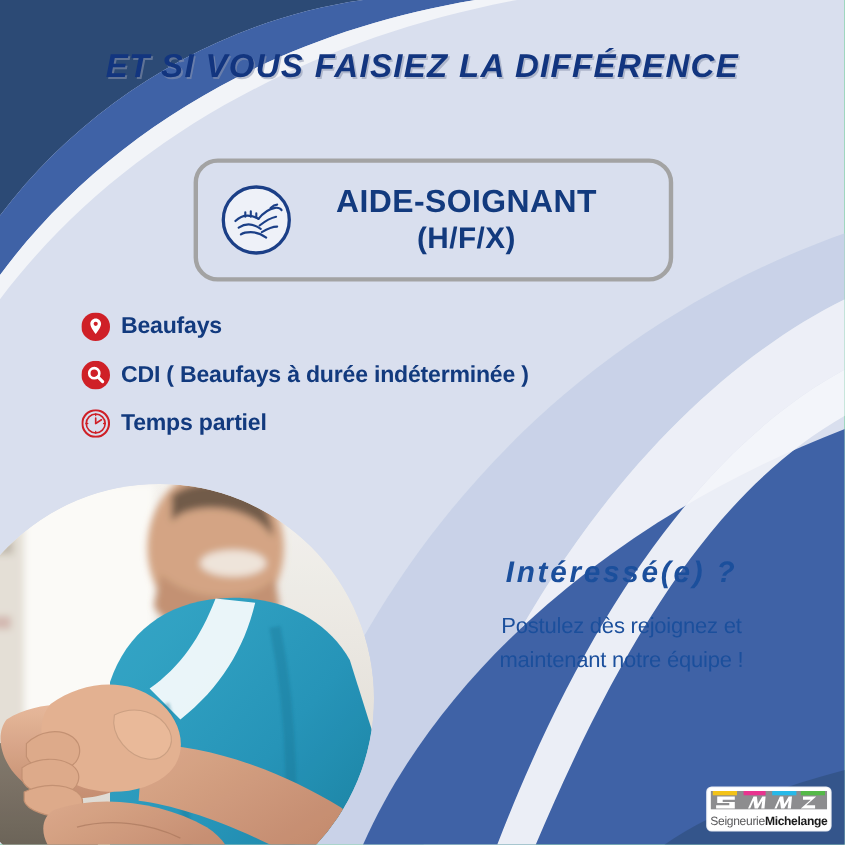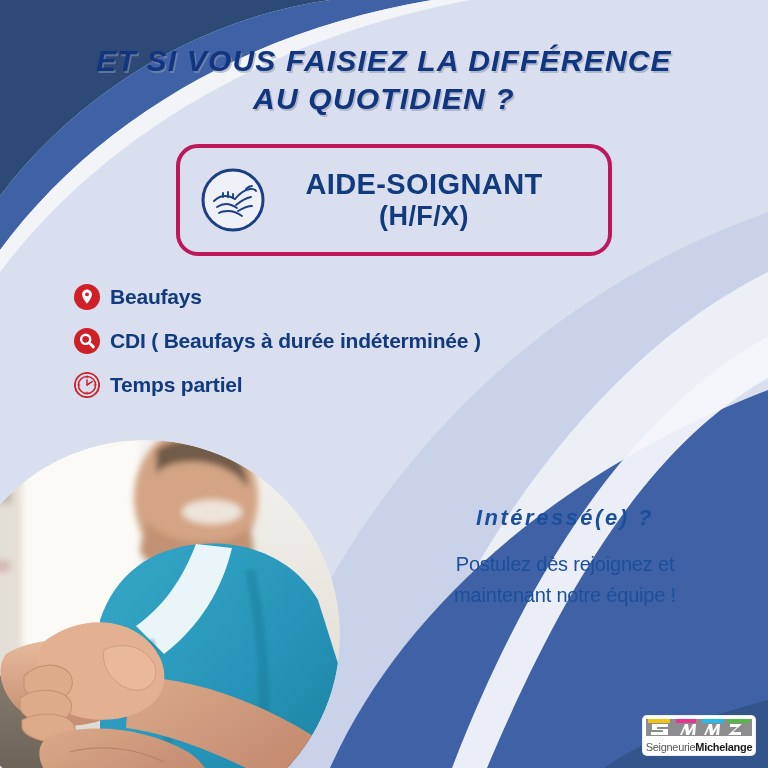--- a/index.html
+++ b/index.html
@@ -24,21 +24,21 @@
     letter-spacing:1.2px;line-height:1.28;
     color:#12357f;
     text-shadow:1.5px 1.5px 0 rgba(140,150,175,.55);
     z-index:6;
   }
   .headline .l2{display:block;}
 
   
   .jobbox{
     position:absolute;left:176px;top:144px;width:436px;height:112px;
-    border:4px solid #be185d;border-radius:22px;
+    border:4px solid #a3a3a3;border-radius:22px;
     box-sizing:border-box;
     display:flex;align-items:center;
     z-index:6;
   }
   .jobicon{
     width:66px;height:66px;margin-left:20px;flex:0 0 auto;
   }
   .jobtitle{
     flex:1 1 auto;text-align:center;
     color:#123a7e;font-weight:bold;
@@ -65,21 +65,21 @@
     position:absolute;left:-50px;top:440px;width:390px;height:390px;
     border-radius:50%;overflow:hidden;z-index:5;
   }
   .photo .ph{position:absolute;left:0;top:0;width:390px;height:390px;}
 
   
   .cta{
     position:absolute;left:390px;top:505px;width:350px;text-align:center;z-index:6;
   }
   .cta .t1{
-    font-size:22px;font-weight:bold;font-style:italic;
+    font-size:27px;font-weight:bold;font-style:italic;
     color:#1b4f9c;letter-spacing:2.5px;margin-bottom:18px;
   }
   .cta .t2{
     font-size:20px;color:#1b4f9c;line-height:1.55;letter-spacing:-.2px;
   }
   .cta .t2 span{display:block;}
 
   
   .logo{
     position:absolute;left:643px;top:716px;width:112px;height:39px;
@@ -114,21 +114,20 @@
 
     <path d="M768,390 C560,470 400,610 330,768 L768,768 Z" fill="#3f62a6"></path>
 
     <path d="M768,700 C700,718 640,742 604,768 L768,768 Z" fill="#2c4a75" opacity=".55"></path>
 
     <path d="M768,336 C650,400 540,540 452,768 L487,768 C575,560 660,440 768,378 Z" fill="#f4f6fa" opacity=".95"></path>
   </svg>
 
   <div class="headline">
     <span>ET SI VOUS FAISIEZ LA DIFFÉRENCE</span>
-    <span class="l2">AU QUOTIDIEN ?</span>
   </div>
 
   <div class="jobbox">
     <span class="jobicon">
       <svg viewBox="0 0 66 66" xmlns="http://www.w3.org/2000/svg">
         <circle cx="33" cy="33" r="30" fill="#eef1f8" stroke="#1b3f87" stroke-width="3"></circle>
         <g fill="none" stroke="#1b3f87" stroke-width="1.9" stroke-linecap="round" stroke-linejoin="round">
           <path d="M14 34c3-3 7-5 11-5 4 0 7 1 10 3"></path>
           <path d="M17 40c3-2 6-3 9-3 4 0 8 2 11 4"></path>
           <path d="M19 46c3-2 6-2 9-2 5 0 10 2 14 5"></path>

